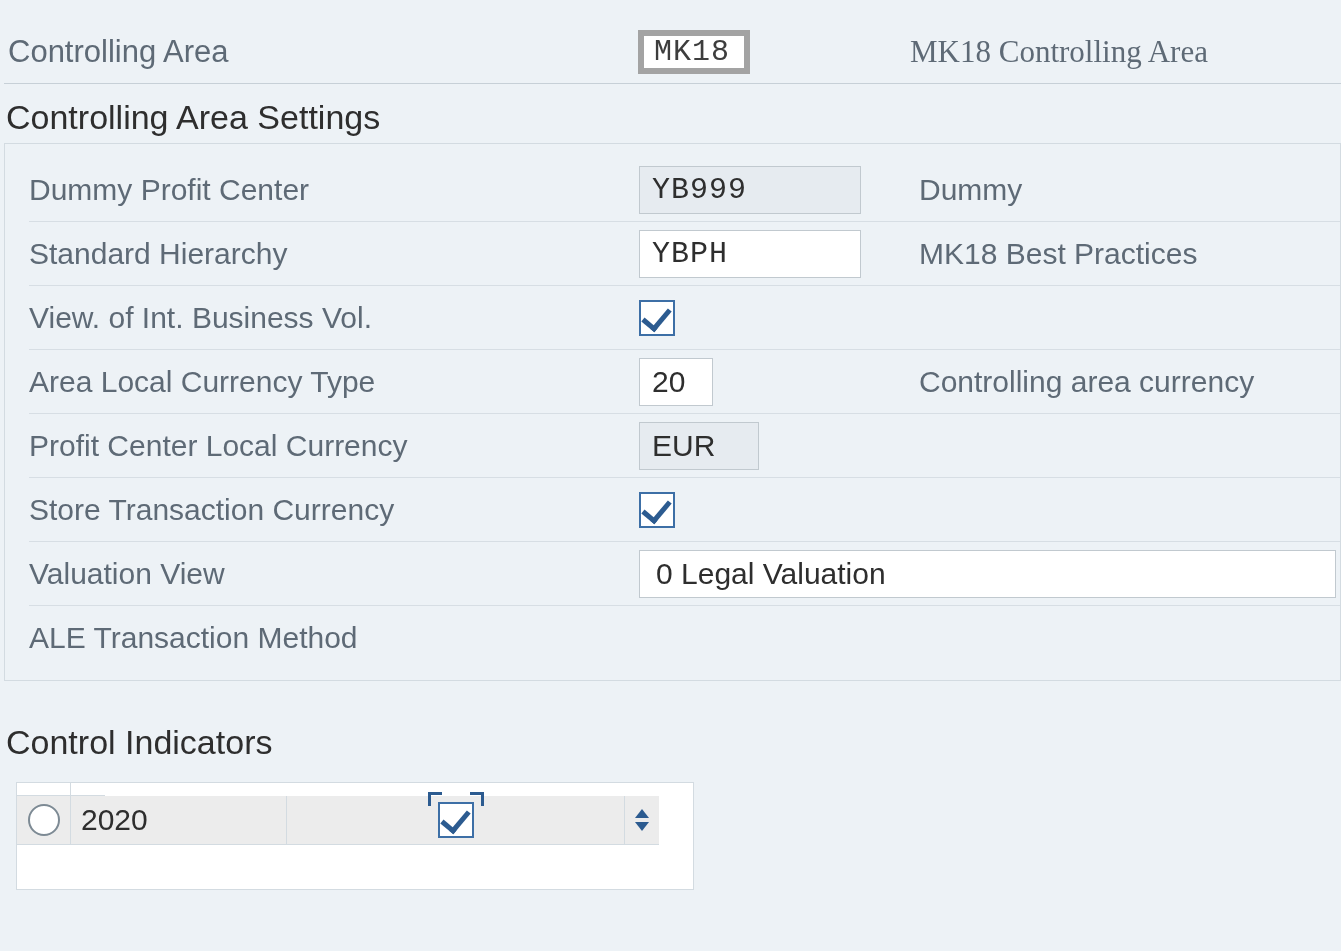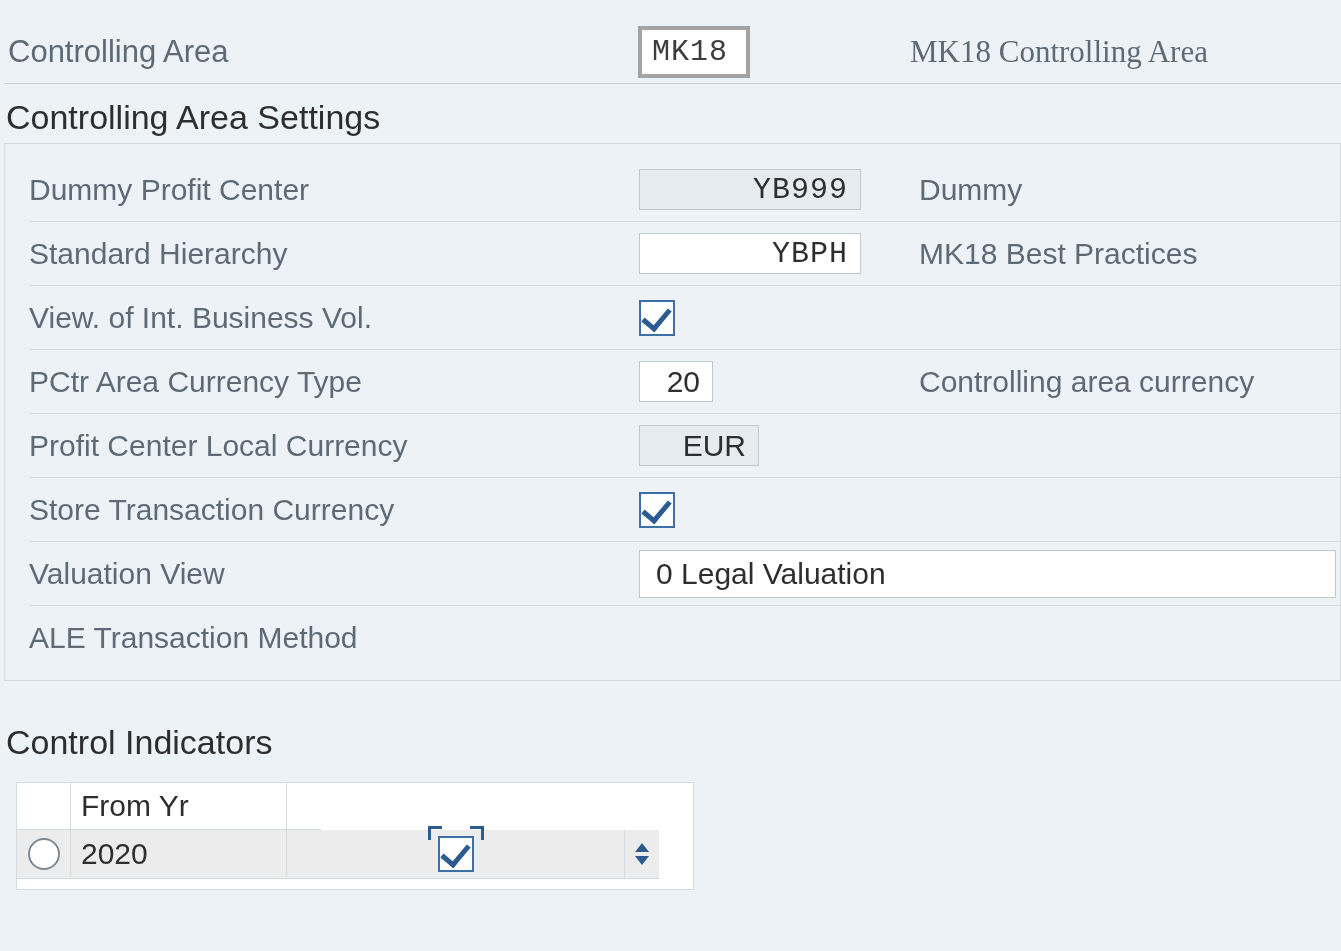--- a/index.html
+++ b/index.html
@@ -25,22 +25,22 @@
     margin-bottom: 8px;
     padding-left: 4px;
   }
   .header-label {
     width: 630px;
     color: #5e6a76;
     font-size: 31px;
   }
   .header-value-box {
     width: 112px;
-    height: 52px;
-    border: 4px solid #a3a3a3;
+    height: 44px;
+    border: 6px solid #a3a3a3;
     background: #fff;
     display: flex;
     align-items: center;
     padding: 0 10px;
     font-family: Consolas, "Courier New", monospace;
     font-size: 30px;
     letter-spacing: 1px;
   }
   .header-desc {
     margin-left: 160px;
@@ -75,29 +75,28 @@
   .field-label {
     width: 610px;
     color: #5e6a76;
     font-size: 30px;
   }
   .field-value-cell {
     display: flex;
     align-items: center;
   }
   .text-input {
-    height: 41px;
+    height: 48px;
     border: 1px solid #c1c9cf;
     background: #fff;
     padding: 0 12px;
     font-size: 30px;
     font-family: "Segoe UI", Arial, sans-serif;
     color: #2e2e2e;
     outline: none;
-    text-align: right;
   }
   .text-input.mono {
     font-family: Consolas, "Courier New", monospace;
     letter-spacing: 1px;
   }
   .text-input.readonly {
     background: #e6ebf0;
     color: #2e2e2e;
   }
   .w-xl { width: 222px; }
@@ -237,21 +236,21 @@
     </div>
 
     <div class="field-row">
       <div class="field-label">View. of Int. Business Vol.</div>
       <div class="field-value-cell">
         <span class="cb checked"></span>
       </div>
     </div>
 
     <div class="field-row">
-      <div class="field-label">PCtr Area Currency Type</div>
+      <div class="field-label">Area Local Currency Type</div>
       <div class="field-value-cell" style="width:250px;">
         <input type="text" class="text-input w-sm" value="20" style="">
       </div>
       <div class="desc-col field-desc">Controlling area currency</div>
     </div>
 
     <div class="field-row">
       <div class="field-label">Profit Center Local Currency</div>
       <div class="field-value-cell">
         <input type="text" readonly="" class="text-input readonly w-md" value="EUR" style="">
@@ -274,21 +273,20 @@
       <div class="field-label">ALE Transaction Method</div>
     </div>
 
   </div>
 
   <div class="section-heading" style="margin-top:36px;">Control Indicators</div>
 
   <div class="table-wrap">
     <div class="table-head-row">
       <div class="th col-sel"></div>
-      <div class="th col-from">From Yr</div>
       <div class="th col-scroll"></div>
     </div>
     <div class="table-body-row">
       <div class="td col-sel">
         <span class="radio"></span>
       </div>
       <div class="td col-from">2020</div>
       <div class="td col-act">
         <span class="cb checked" style="position:relative;">
           <span class="bracket tl"></span>

